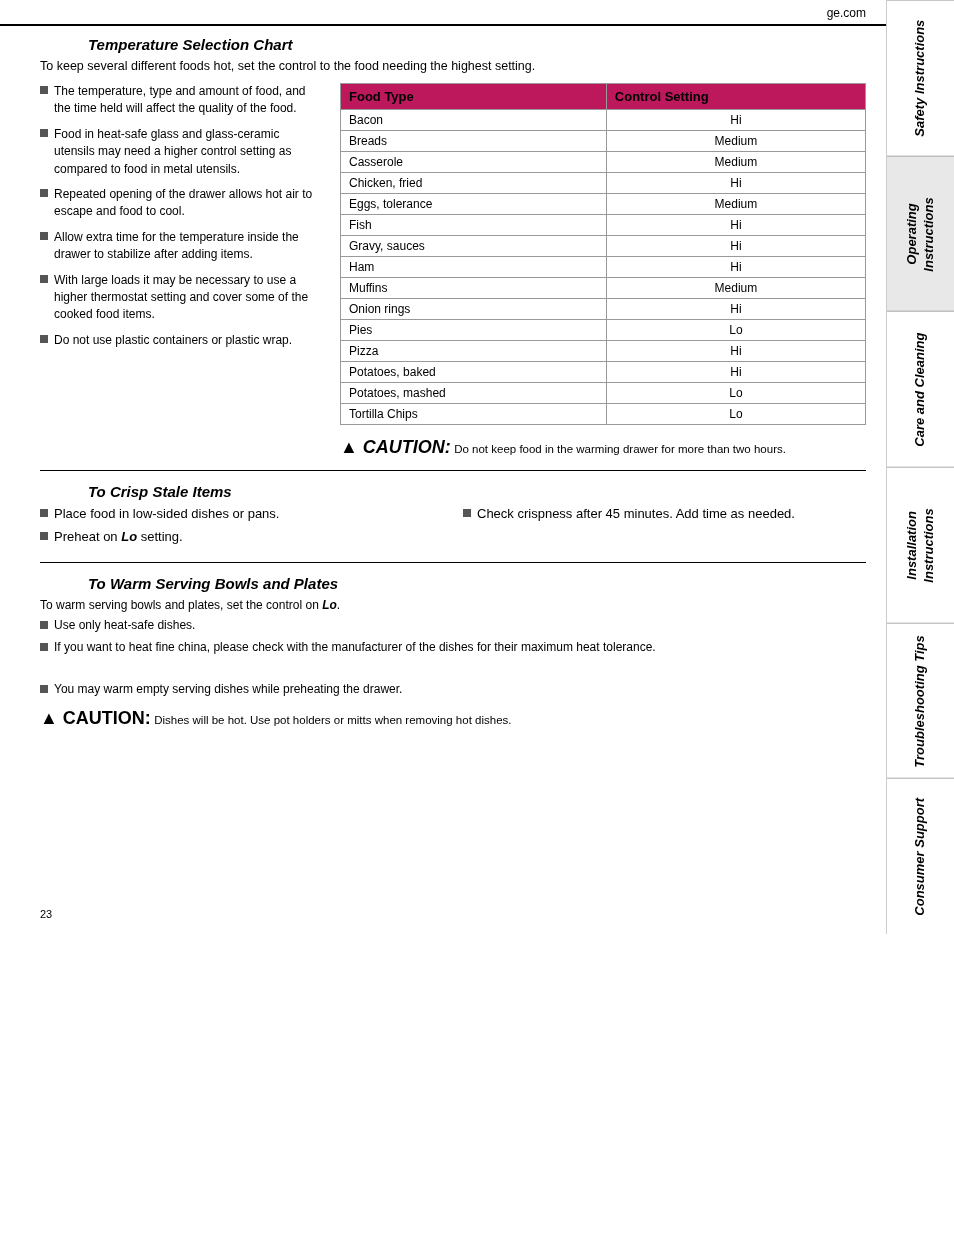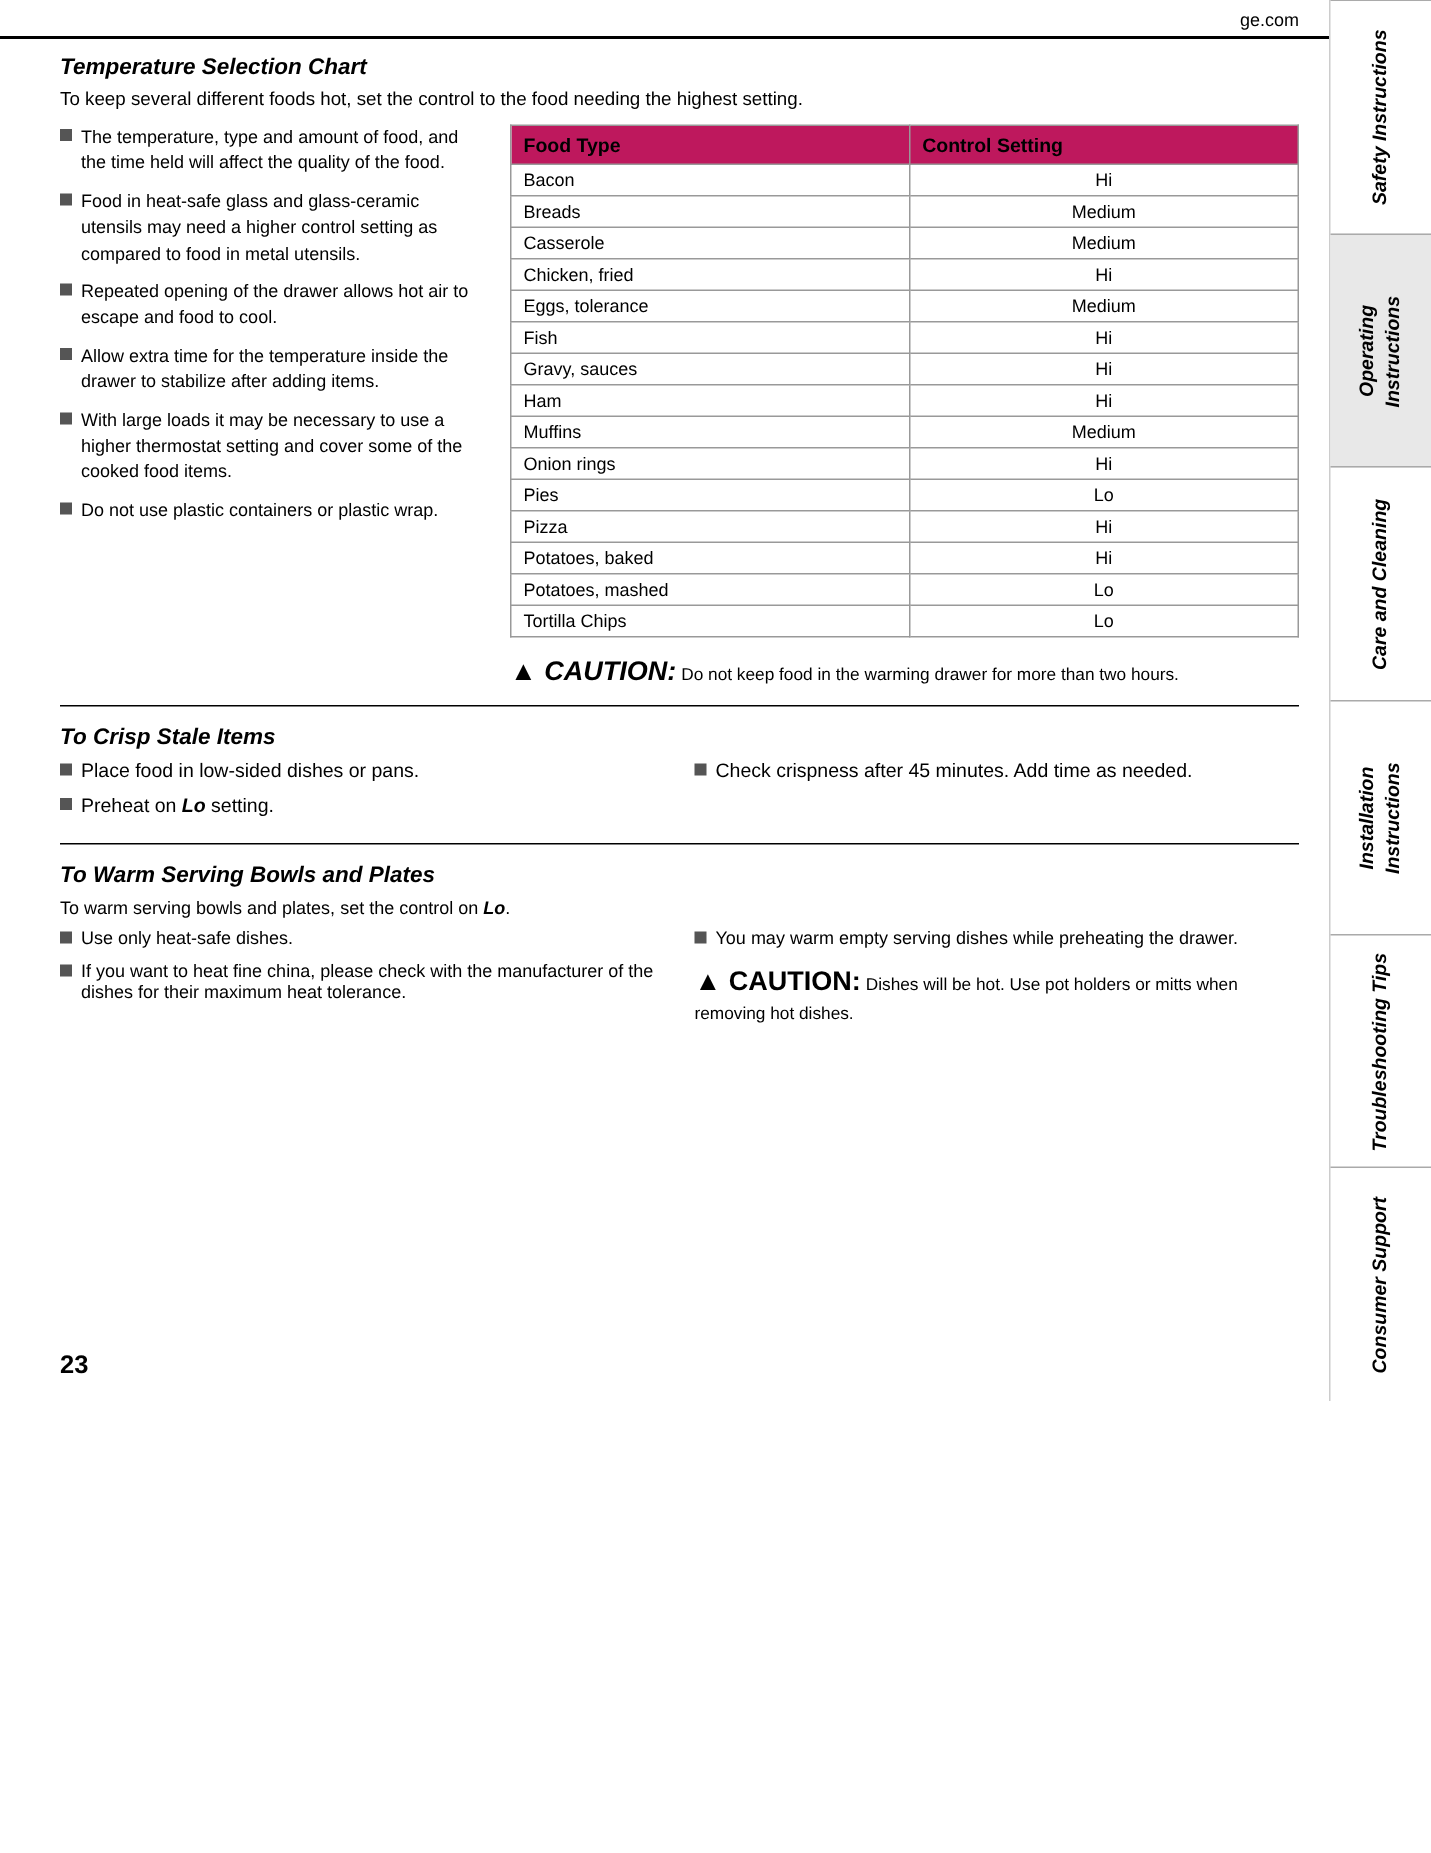--- a/index.html
+++ b/index.html
@@ -45,20 +45,21 @@
       border-bottom: 1.5px solid #000;
       padding-bottom: 10px;
       margin-bottom: 0;
     }
 
     .section-title {
       font-size: 15px;
       font-weight: bold;
       font-style: italic;
       margin-bottom: 6px;
+      margin-left: 48px;
     }
 
     .section-subtitle {
       font-size: 12.5px;
       margin-bottom: 10px;
     }
 
     .temp-body {
       display: flex;
       gap: 20px;
@@ -140,34 +141,35 @@
 
     
     .warm-section {
       padding: 12px 0 10px 0;
     }
 
     .warm-body {
       display: flex;
       gap: 20px;
       margin-top: 6px;
+      flex-direction: column;
     }
 
     .warm-left, .warm-right {
       flex: 1;
       font-size: 12px;
     }
 
     
     .page-number {
       position: absolute;
       bottom: 14px;
       left: 40px;
-      font-size: 17px;
-      font-weight: bold;
+      font-size: 11px;
+      font-weight: normal;
     }
 
     
     .right-sidebar {
       width: 68px;
       display: flex;
       flex-direction: column;
       border-left: 1px solid #ccc;
       background: #fff;
     }

